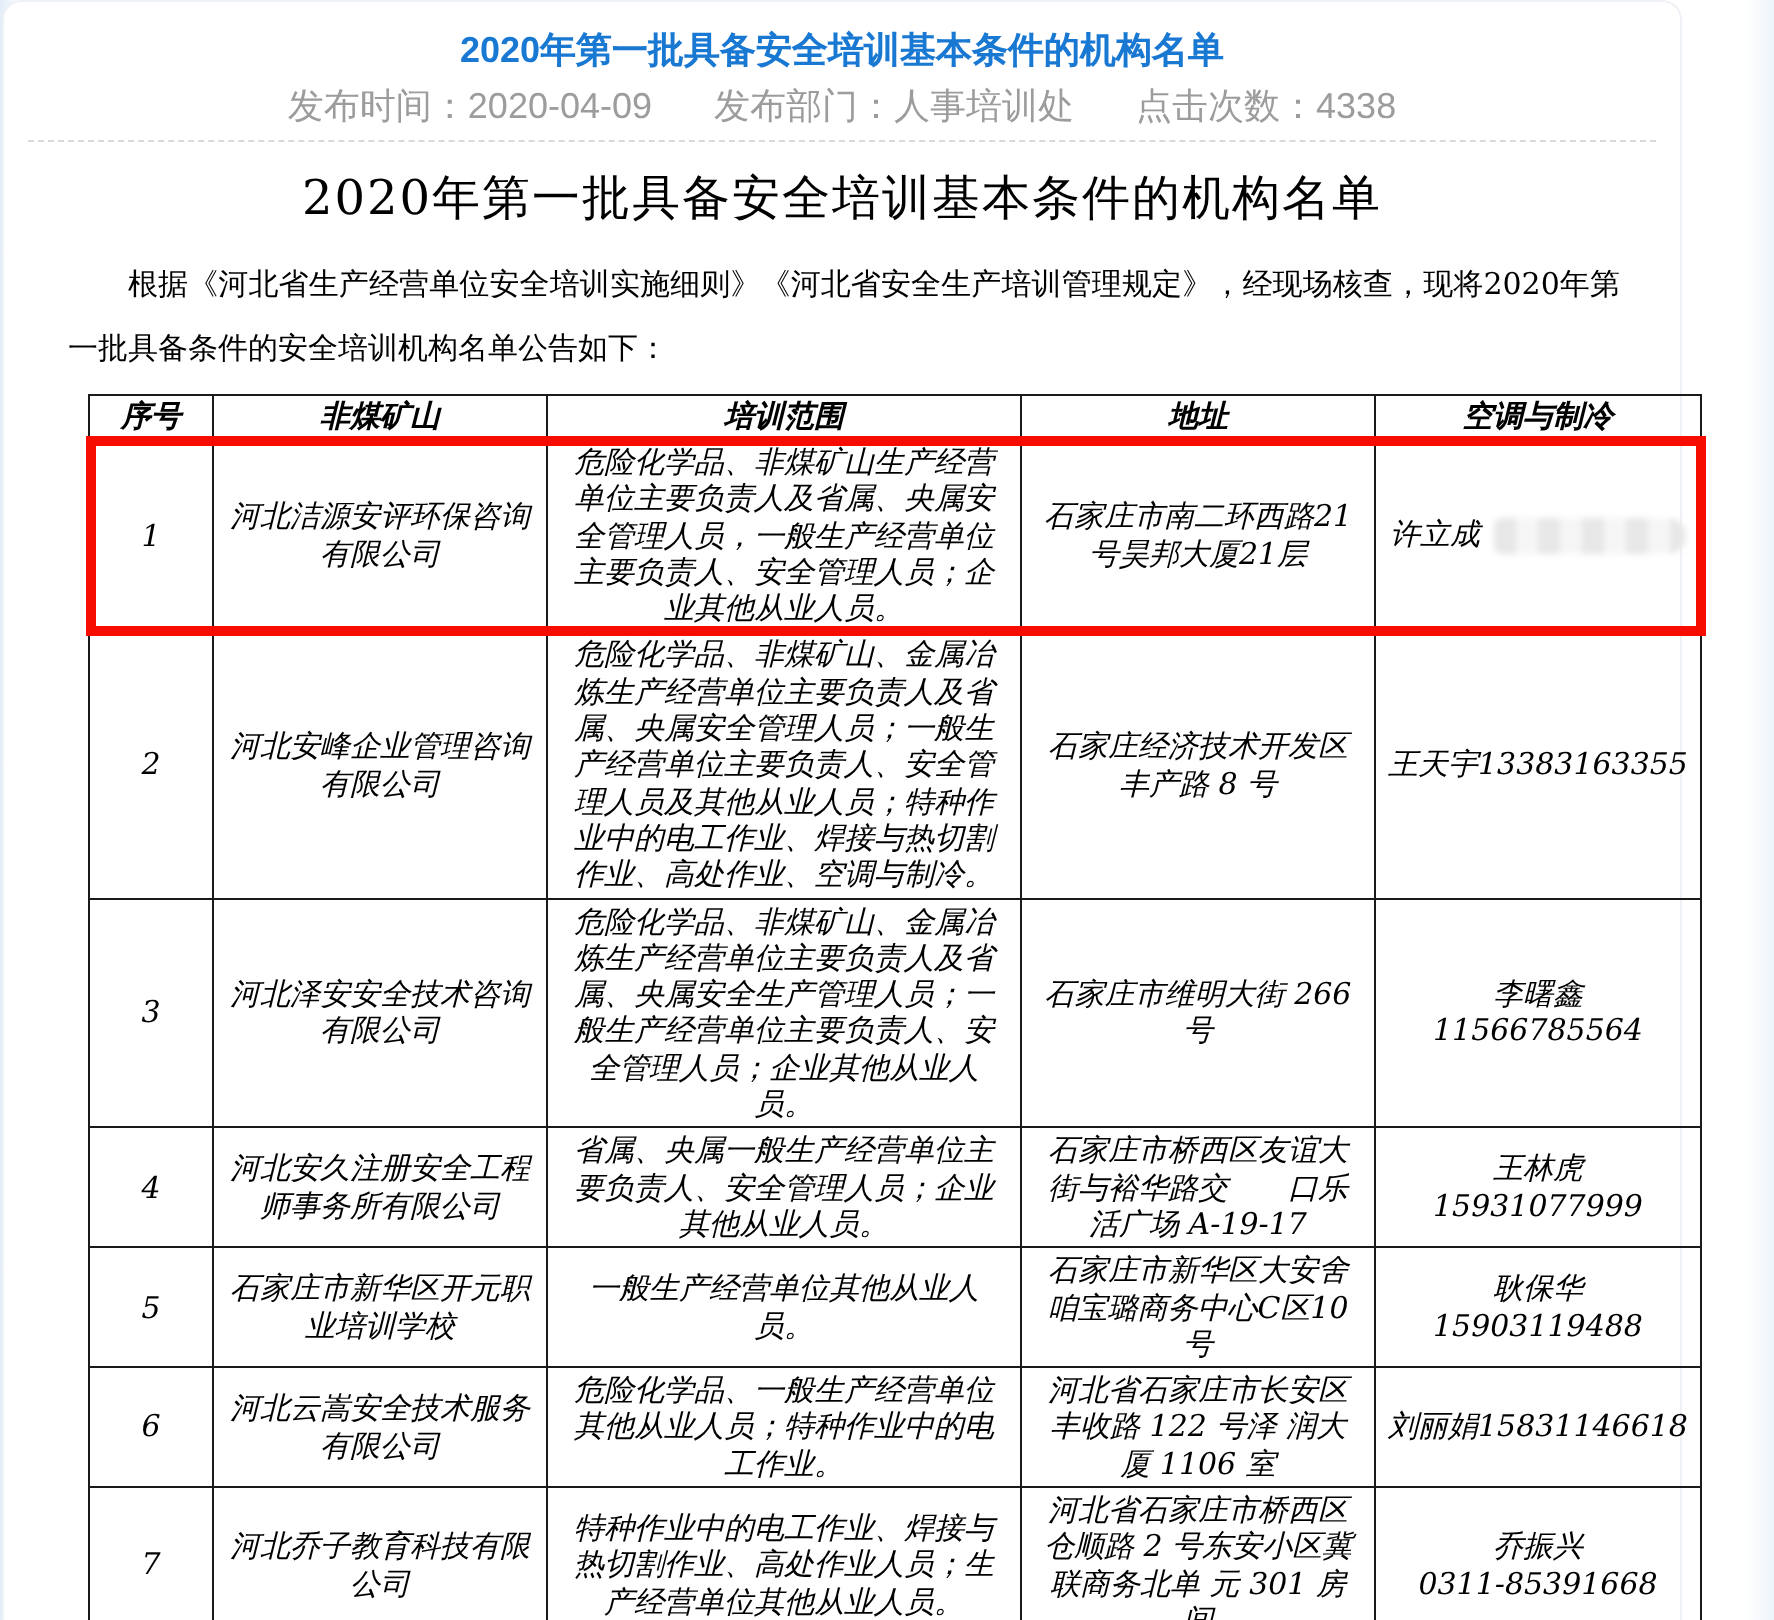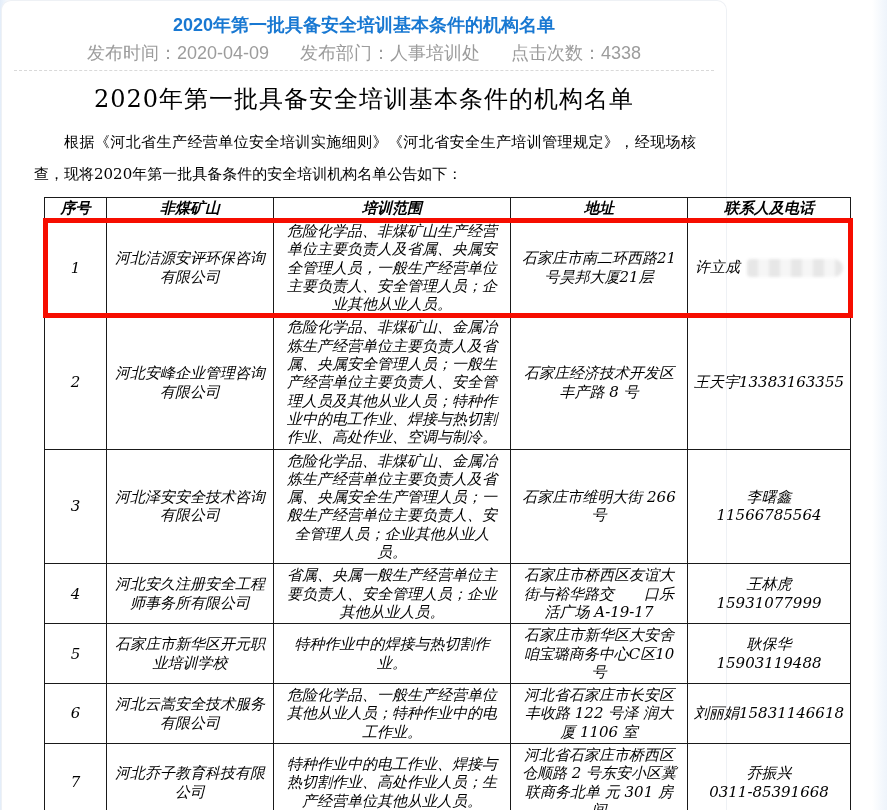--- a/index.html
+++ b/index.html
@@ -3,21 +3,21 @@
 <meta charset="utf-8">
 <style>
   * { margin: 0; padding: 0; box-sizing: border-box; }
   html, body { width: 887px; height: 810px; overflow: hidden; }
   body {
     background: linear-gradient(to right, #e3edf9 0, #ffffff 12px, #ffffff 872px, #eef4fb 887px);
     font-family: "DejaVu Serif", serif;
     color: #000;
   }
   .card {
-    width: 726px; height: 810px; margin-left: 1px;
+    width: 840px; height: 810px; margin-left: 1px;
     border: 1px solid #eef1f5; border-bottom: none;
     border-radius: 10px 10px 0 0;
     background: #fff;
   }
   .article-title {
     padding-top: 14px;
     text-align: center;
     font-family: "Liberation Sans", sans-serif;
     font-weight: bold; font-size: 18px; line-height: 21px;
     color: #1878d2;
@@ -116,21 +116,21 @@
         <col style="width:237px">
         <col style="width:177px">
         <col style="width:163px">
     </colgroup>
     <thead>
       <tr>
         <th>序号</th>
         <th>非煤矿山</th>
         <th>培训范围</th>
         <th>地址</th>
-        <th>联系人及电话</th>
+        <th>空调与制冷</th>
       </tr>
     </thead>
     <tbody>
       <tr class="r1 highlight-row">
         <td>1</td>
         <td>河北洁源安评环保咨询有限公司</td>
         <td class="scope">危险化学品、非煤矿山生产经营单位主要负责人及省属、央属安全管理人员，一般生产经营单位主要负责人、安全管理人员；企业其他从业人员。</td>
         <td class="addr">石家庄市南二环西路21号昊邦大厦21层</td>
         <td class="contact"><span>许立成</span><span class="redacted-phone"></span></td>
       </tr>
@@ -152,21 +152,21 @@
       <tr class="r4">
         <td>4</td>
         <td>河北安久注册安全工程师事务所有限公司</td>
         <td class="scope">省属、央属一般生产经营单位主要负责人、安全管理人员；企业其他从业人员。</td>
         <td class="addr">石家庄市桥西区友谊大街与裕华路交　　口乐活广场 A-19-17</td>
         <td class="contact">王林虎 15931077999</td>
       </tr>
       <tr class="r5">
         <td>5</td>
         <td>石家庄市新华区开元职业培训学校</td>
-        <td class="scope">特种作业中的焊接与热切割作业。</td>
+        <td class="scope">一般生产经营单位其他从业人员。</td>
         <td class="addr">石家庄市新华区大安舍咱宝璐商务中心C区10号</td>
         <td class="contact">耿保华 15903119488</td>
       </tr>
       <tr class="r6">
         <td>6</td>
         <td>河北云嵩安全技术服务有限公司</td>
         <td class="scope">危险化学品、一般生产经营单位其他从业人员；特种作业中的电工作业。</td>
         <td class="addr">河北省石家庄市长安区丰收路 122 号泽 润大厦 1106 室</td>
         <td class="contact">刘丽娟15831146618</td>
       </tr>

